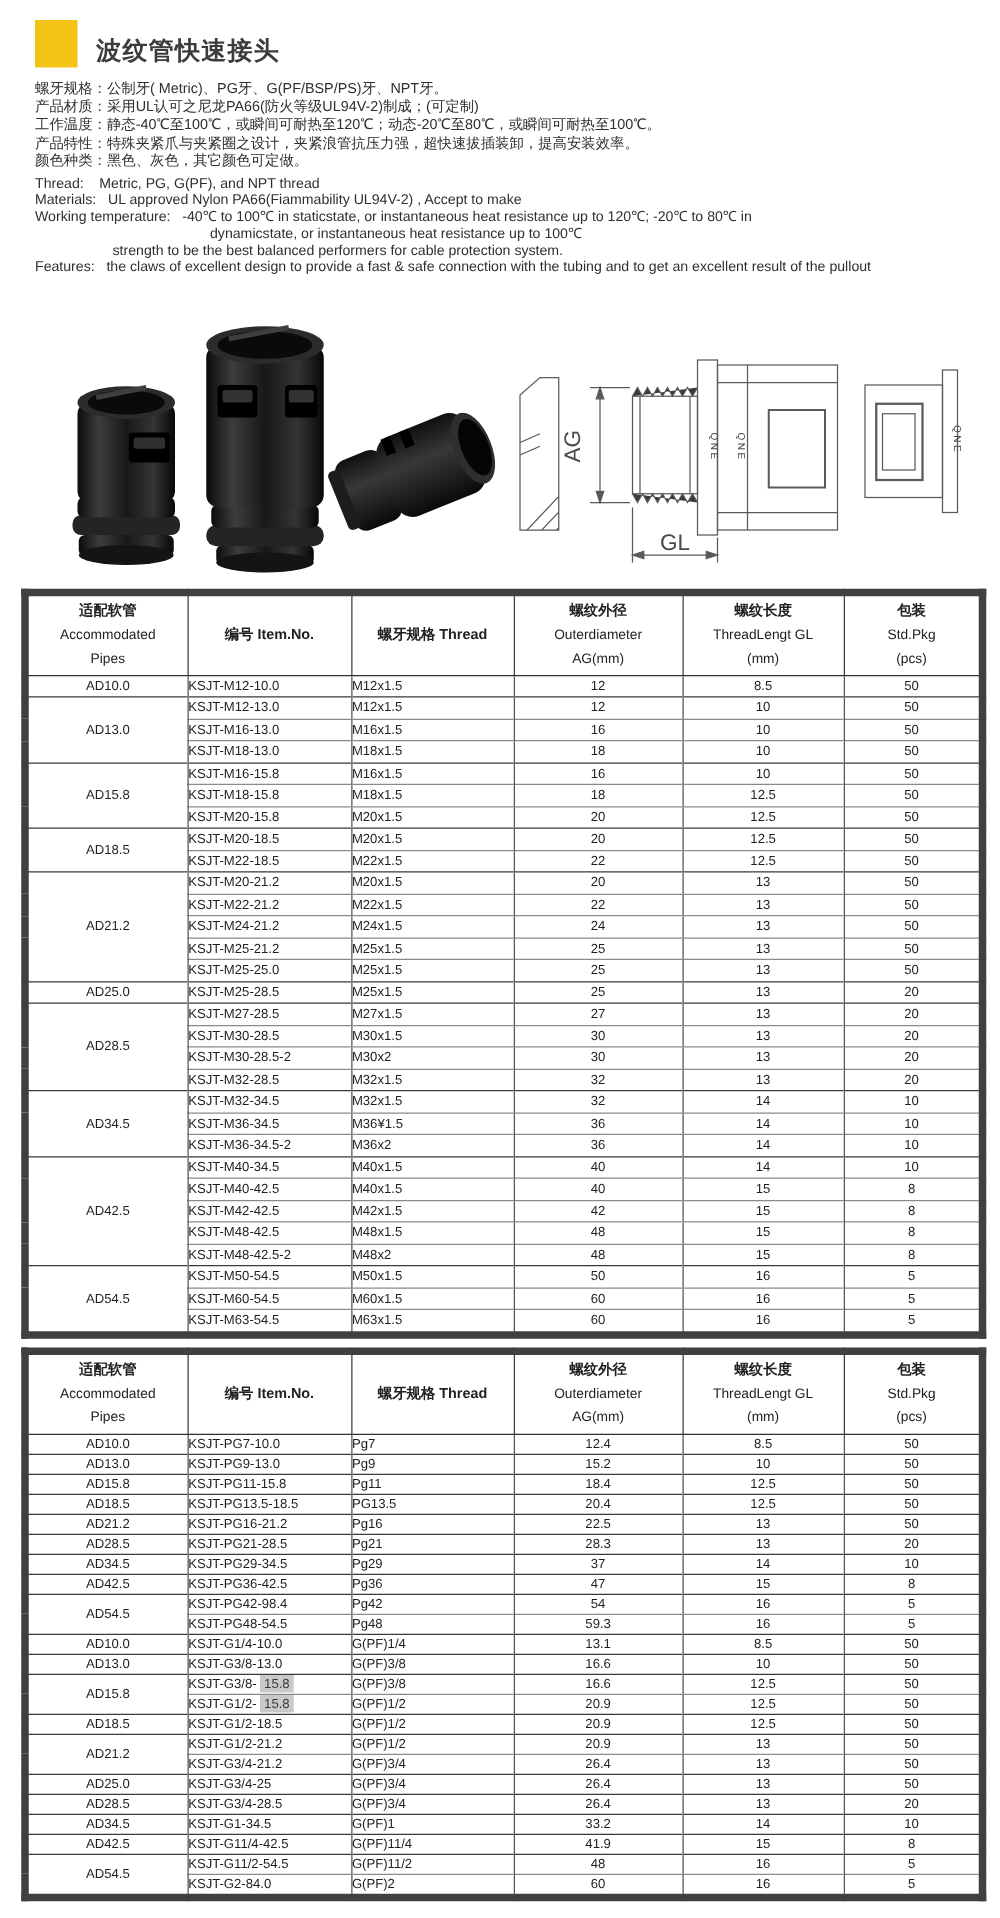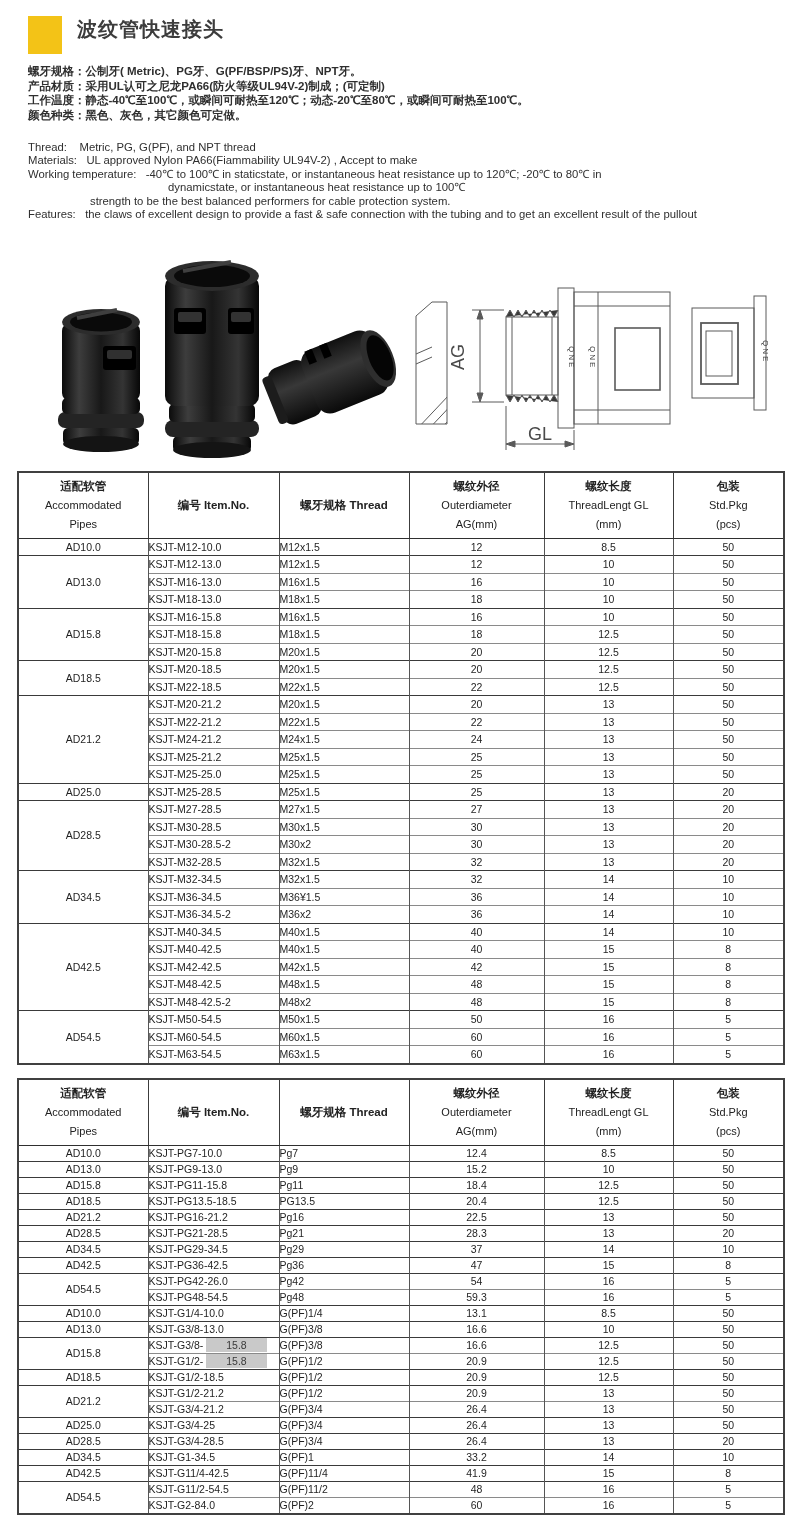--- a/index.html
+++ b/index.html
@@ -1,65 +1,66 @@
 <!DOCTYPE html>
 <html><head>
 <meta charset="utf-8">
 <style>
   html,body{margin:0;padding:0;background:#ffffff;}
   body{width:800px;height:1534px;position:relative;font-family:"Liberation Sans",sans-serif;color:#2e2e2e;overflow:hidden;}
 
   .abs{position:absolute;}
 
   
-  #title-block{left:28px;top:16px;display:flex;align-items:flex-start;}
+  #title-block{left:28px;top:16px;display:flex;align-items:flex-end;}
   #title-square{width:34px;height:38px;background:#f3c317;}
   #page-title{margin-left:15px;font-size:20px;font-weight:700;color:#3c3c3c;letter-spacing:1px;}
 
   
-  #specs-cn{left:28px;top:64px;width:760px;font-size:11.5px;font-weight:700;line-height:14.6px;color:#2f2f2f;}
+  #specs-cn{left:28px;top:64px;width:760px;font-size:11.5px;font-weight:400;line-height:14.6px;color:#2f2f2f;}
   #specs-en{left:28px;top:141px;width:764px;font-size:11.3px;font-weight:400;line-height:13.4px;color:#2f2f2f;}
   .spec-line{white-space:pre-wrap;}
 
   
   #photo{left:25px;top:250px;}
   #drawing{left:402px;top:250px;}
 
   
   table.spec{border-collapse:collapse;table-layout:fixed;width:766px;background:#fff;
-    border:2px solid #404040;font-size:10.5px;color:#1f1f1f;}
+    border:6px solid #404040;font-size:10.5px;color:#1f1f1f;}
   #table1{left:17px;top:471px;}
   #table2{left:17px;top:1078px;}
   table.spec th{border:1px solid #3c3c3c;border-bottom:1.6px solid #2f2f2f;vertical-align:middle;
     padding:2px 0;font-weight:400;}
   .h-cn{font-weight:700;font-size:11.5px;line-height:20px;color:#222;}
   .h-en{font-weight:400;font-size:11px;line-height:19px;color:#222;}
   table.spec td{border-left:1px solid #555;border-right:1px solid #555;border-top:1px solid #8a8a8a;
     padding:0;line-height:1;vertical-align:middle;}
   #table1 td{height:16.5px;}
   #table2 td{height:15px;}
   tr.group-start td{border-top:1.6px solid #3a3a3a;}
   td.c-pipe{text-align:center;}
   td.c-item{padding-left:13px;text-align:left;margin-left:12px;}
   td.c-thread{padding-left:13px;text-align:left;}
   td.c-num{text-align:center;}
-  span.hl{background:#c9c9c9;padding:1px 20px;color:#3a3a3a;}
+  span.hl{background:#c9c9c9;padding:1px 3px;color:#3a3a3a;}
 </style>
 </head>
 <body>
 
 <div class="abs" id="title-block">
   <div id="title-square"></div>
   <div id="page-title">波纹管快速接头</div>
 </div>
 
 <div class="abs" id="specs-cn">
     <div class="spec-line">螺牙规格：公制牙( Metric)、PG牙、G(PF/BSP/PS)牙、NPT牙。</div>
     <div class="spec-line">产品材质：采用UL认可之尼龙PA66(防火等级UL94V-2)制成；(可定制)</div>
     <div class="spec-line">工作温度：静态-40℃至100℃，或瞬间可耐热至120℃；动态-20℃至80℃，或瞬间可耐热至100℃。</div>
+    <div class="spec-line">产品特性：特殊夹紧爪与夹紧圈之设计，夹紧浪管抗压力强，超快速拔插装卸，提高安装效率。</div>
     <div class="spec-line">颜色种类：黑色、灰色，其它颜色可定做。</div>
   </div>
 <div class="abs" id="specs-en">
     <div class="spec-line">Thread:    Metric, PG, G(PF), and NPT thread</div>
     <div class="spec-line">Materials:   UL approved Nylon PA66(Fiammability UL94V-2) , Accept to make</div>
     <div class="spec-line">Working temperature:   -40℃ to 100℃ in staticstate, or instantaneous heat resistance up to 120℃; -20℃ to 80℃ in</div>
     <div class="spec-line" style="padding-left: 140px;">dynamicstate, or instantaneous heat resistance up to 100℃</div>
     <div class="spec-line" style="padding-left: 62px;">strength to be the best balanced performers for cable protection system.</div>
     <div class="spec-line">Features:   the claws of excellent design to provide a fast &amp; safe connection with the tubing and to get an excellent result of the pullout</div>
   </div>
@@ -534,21 +535,21 @@
       <tr class="group-start">
         <td rowspan="1" class="c-pipe">AD42.5</td>
         <td class="c-item">KSJT-PG36-42.5</td>
         <td class="c-thread">Pg36</td>
         <td class="c-num">47</td>
         <td class="c-num">15</td>
         <td class="c-num">8</td>
       </tr>
       <tr class="group-start">
         <td rowspan="2" class="c-pipe">AD54.5</td>
-        <td class="c-item">KSJT-PG42-26.0</td>
+        <td class="c-item">KSJT-PG42-98.4</td>
         <td class="c-thread">Pg42</td>
         <td class="c-num">54</td>
         <td class="c-num">16</td>
         <td class="c-num">5</td>
       </tr>
       <tr>
         <td class="c-item">KSJT-PG48-54.5</td>
         <td class="c-thread">Pg48</td>
         <td class="c-num">59.3</td>
         <td class="c-num">16</td>

